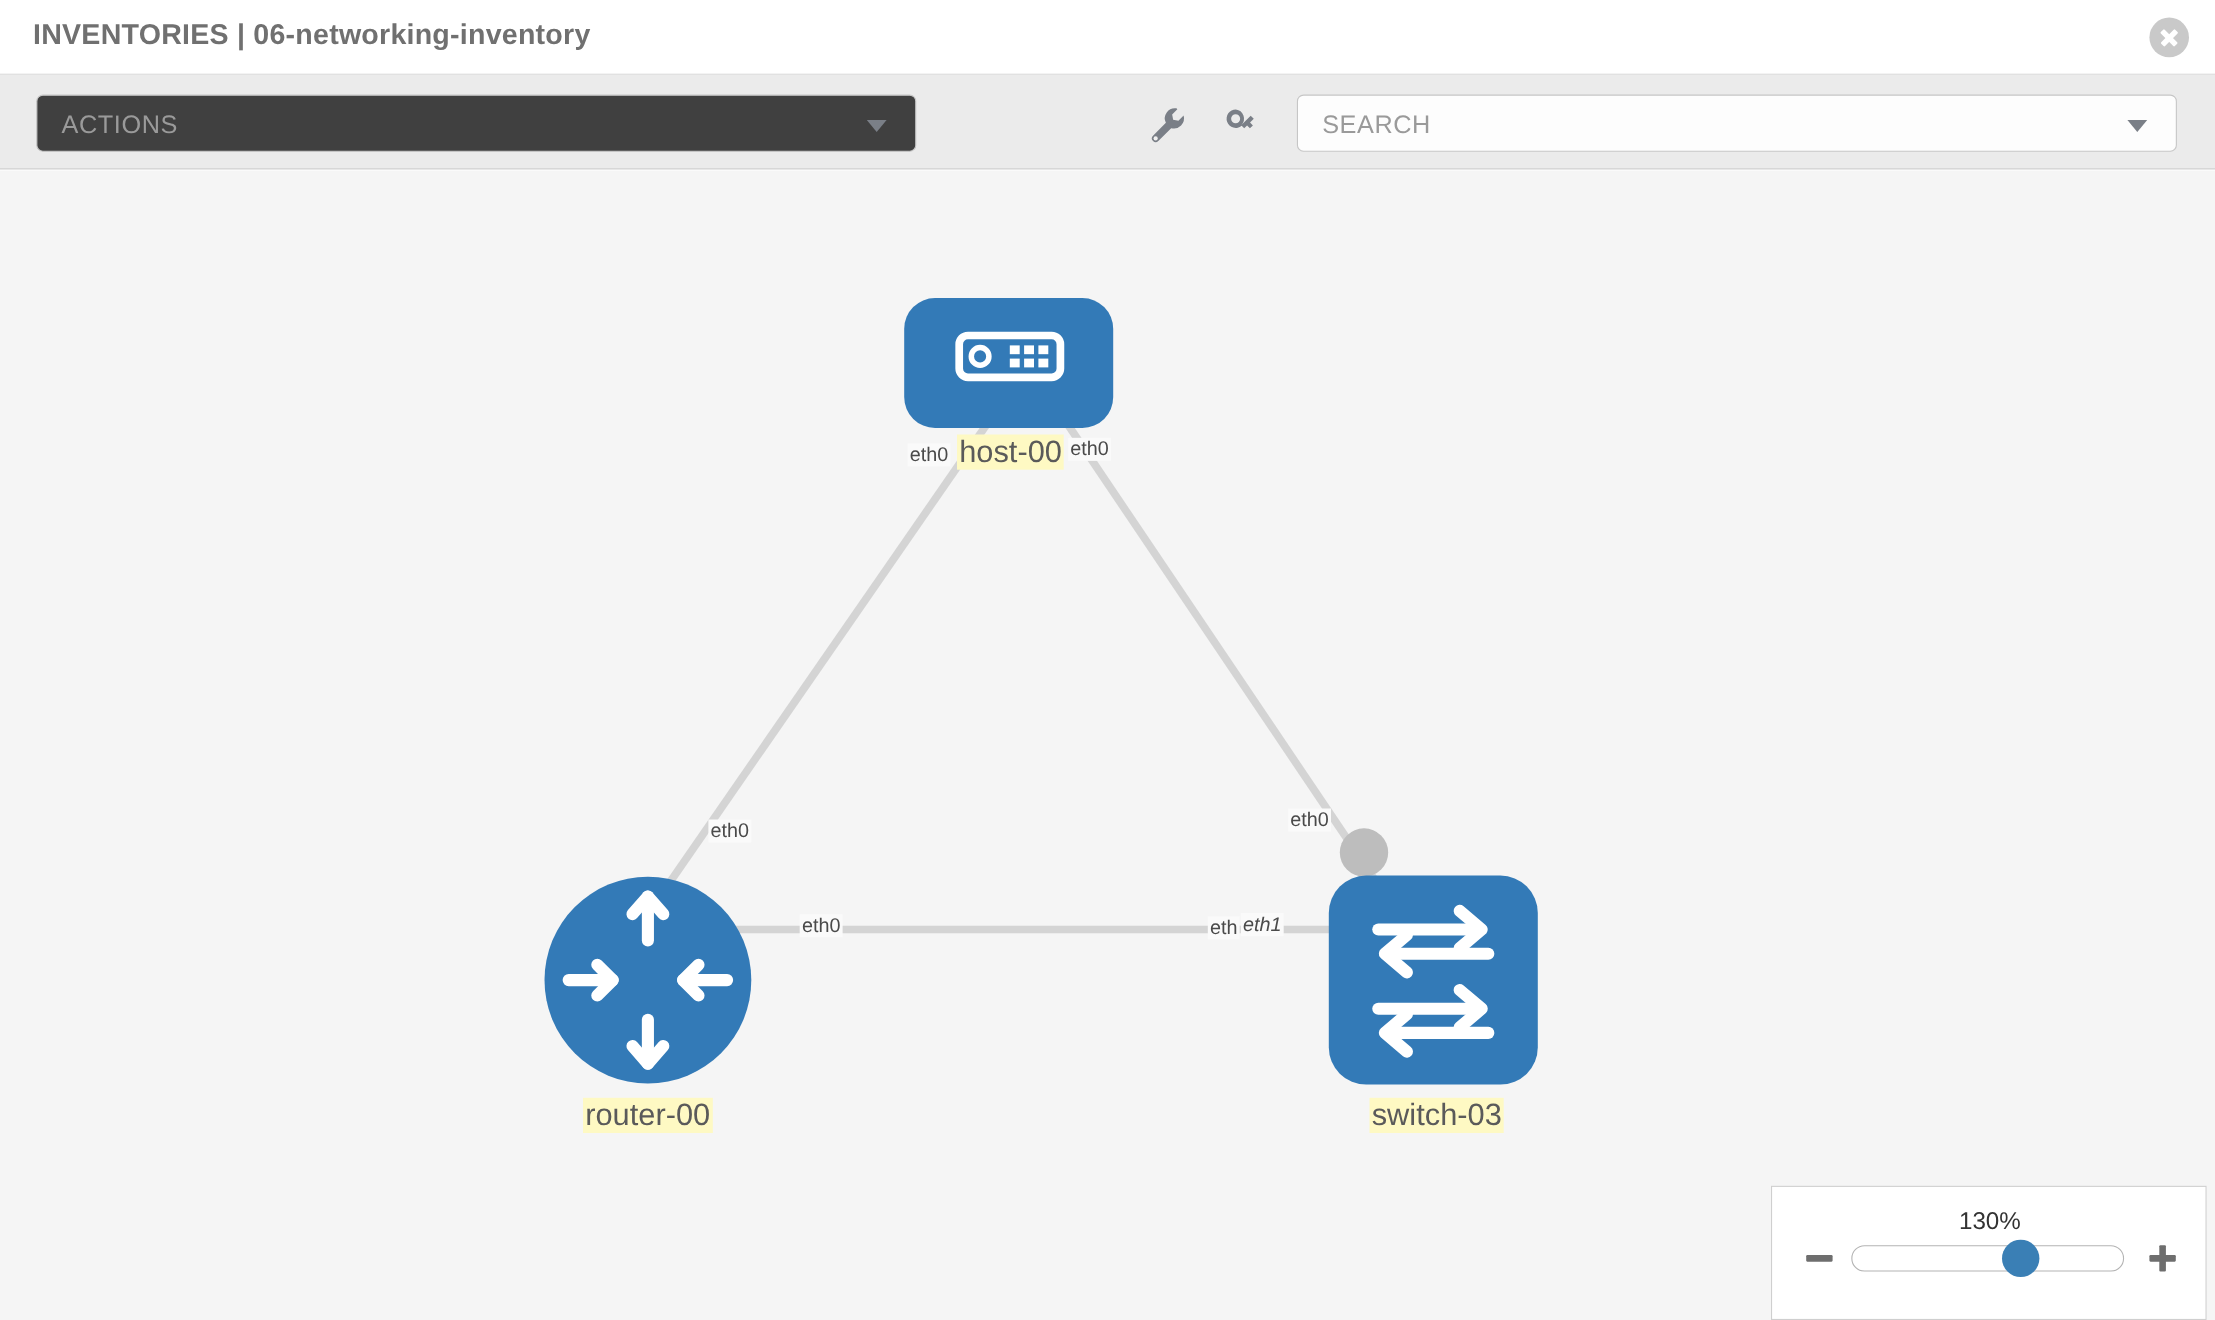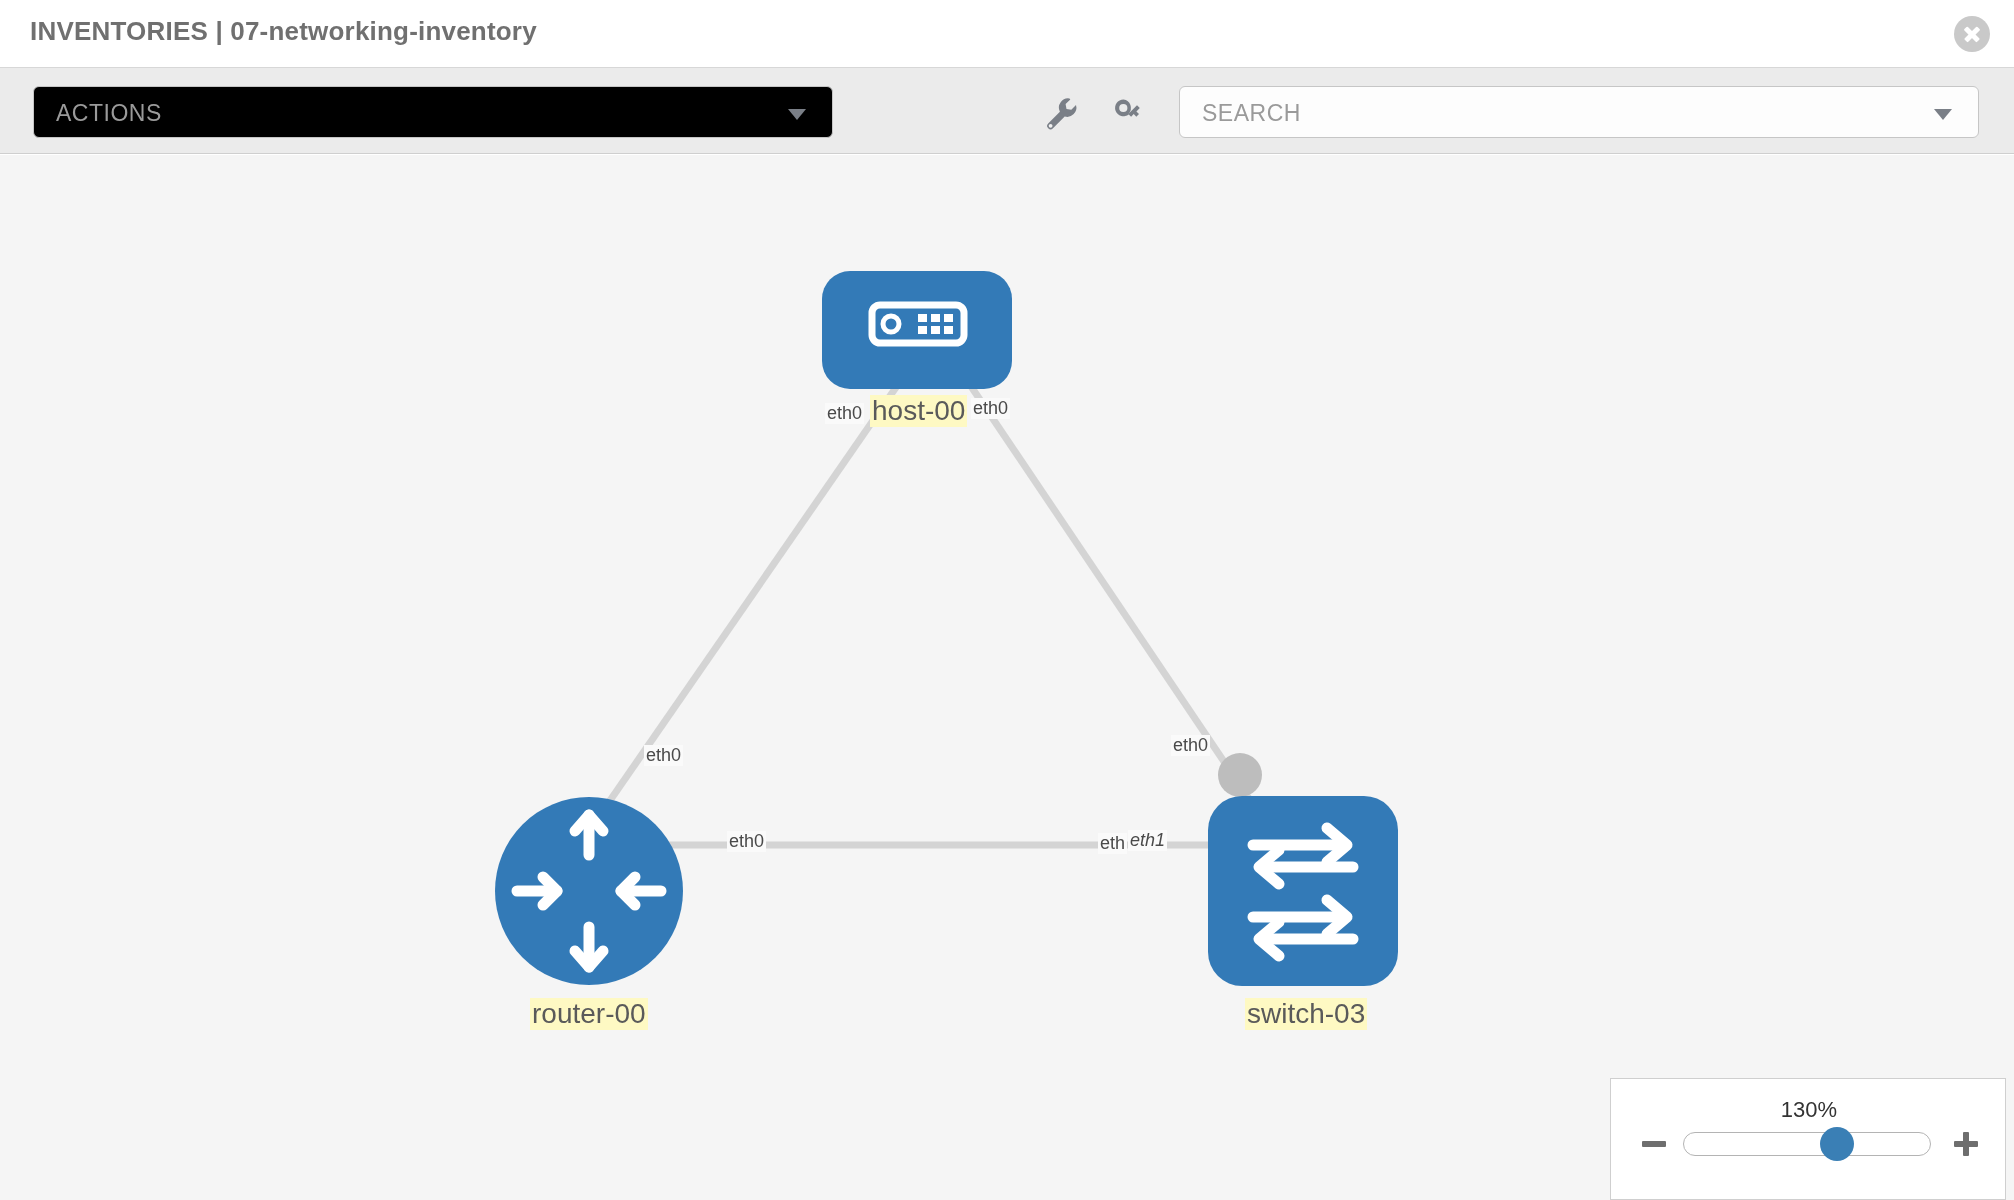--- a/index.html
+++ b/index.html
@@ -71,21 +71,21 @@
     background: #ebebeb;
     border-bottom: 1px solid #cfcfcf;
   }
 
   .actions-select {
     position: absolute;
     left: 33px;
     top: 18px;
     width: 800px;
     height: 52px;
-    background: #000000;
+    background: #404040;
     border: 1px solid #c6c6c6;
     border-radius: 6px;
   }
   .actions-label {
     position: absolute;
     left: 22px;
     top: 13px;
     font-size: 23px;
     color: #9a9a9a;
     letter-spacing: 0.5px;
@@ -232,21 +232,21 @@
     border-radius: 50%;
     cursor: pointer;
   }
 </style>
 </head>
 <body>
 
 <div id="app">
 
   <div class="titlebar">
-    <div class="title-text">INVENTORIES | 07-networking-inventory</div>
+    <div class="title-text">INVENTORIES | 06-networking-inventory</div>
     <div class="close-btn"></div>
   </div>
 
   <div class="toolbar">
 
     <div class="actions-select">
       <span class="actions-label">ACTIONS</span>
       <span class="caret"></span>
     </div>
 

